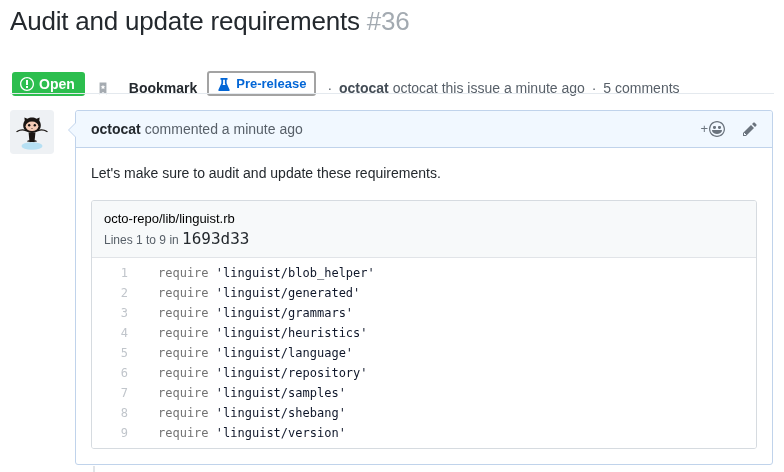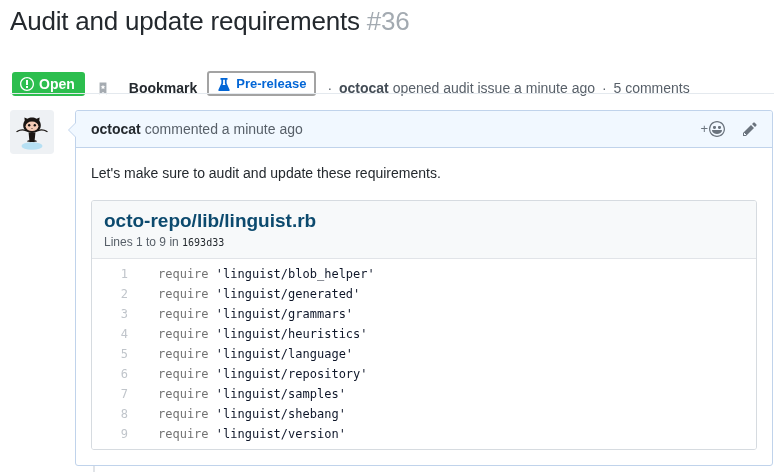--- a/index.html
+++ b/index.html
@@ -48,23 +48,23 @@
   .action-btn { display:inline-flex; align-items:center; color:#6a737d; cursor:pointer;
     background:none; border:none; padding:0; }
   .action-btn .plus { font-size:13px; color:#6a737d; margin-right:1px; position:relative; top:-1px; }
 
   .comment-body { padding:15px; font-size:14px; color:#24292e; }
   .comment-body p { margin:0 0 16px 0; line-height:1.5; }
 
   
   .snippet { margin-top:2px; border:1px solid #d6dbe0; border-radius:3px; overflow:hidden; }
   .snippet-header { background:#f7f9fa; border-bottom:1px solid #e1e4e8; padding:9px 12px; }
-  .snippet-file { font-size:19px; font-weight:700; color:#0c4a6e; text-decoration:none; display:inline-block; }
+  .snippet-file { font-size:13px; font-weight:400; color:#000000; text-decoration:none; display:inline-block; }
   .snippet-lines { font-size:12px; color:#586069; margin-top:3px; }
-  .snippet-lines .sha { font-family:"DejaVu Sans Mono", monospace; font-size:10px; color:#24292e; }
+  .snippet-lines .sha { font-family:"DejaVu Sans Mono", monospace; font-size:16px; color:#24292e; }
   .code-area { padding:5px 0; background:#fff; }
   .code-row { display:flex; line-height:20px; font-family:"DejaVu Sans Mono", monospace; font-size:12px; }
   .line-num { width:38px; flex:none; text-align:right; color:#c0c5cb; padding-right:2px; }
   .line-code { padding-left:28px; white-space:pre; color:#24292e; }
   .kw { color:#737373; }
   .str { color:#0f172a; }
 </style>
 </head>
 <body>
 
@@ -97,21 +97,21 @@
         <svg width="14" height="14" viewBox="0 0 16 16" fill="#0366d6">
             <path d="M14.38 14.59L11 7V3h1V1H4v2h1v4l-3.38 7.59A1.012 1.012 0 0 0 2.55 16h10.9a1.012 1.012 0 0 0 .93-1.41zM6.25 9L7 7.31V3h2v4.31L9.75 9h-3.5z"></path>
           </svg>
       </span>
       <span>Pre-release</span>
     </span>
 
     <span class="meta-text">
       <span class="dot">·</span>
       <span class="meta-author">octocat</span>
-      <span>opened audit issue a minute ago</span>
+      <span>octocat this issue a minute ago</span>
       <span class="dot">·</span>
       <span>5 comments</span>
     </span>
   </div>
 
   <div class="header-divider"></div>
 
   <a class="avatar">
     <svg width="44" height="44" viewBox="0 0 44 44">
       <rect width="44" height="44" rx="3" fill="#eef1f4"></rect>

